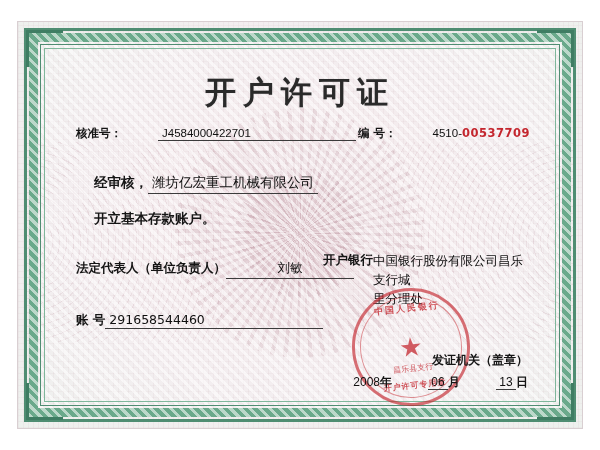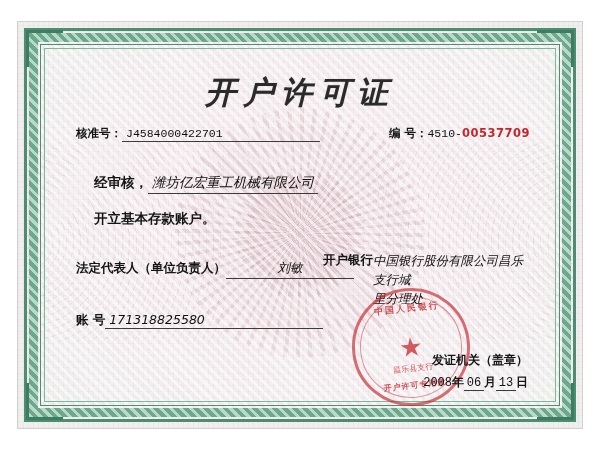--- a/index.html
+++ b/index.html
@@ -134,27 +134,26 @@
     left: 0;
     right: 0;
     top: 16px;
     text-align: center;
     font-family: "DejaVu Serif", serif;
     font-weight: bold;
     font-size: 31px;
     letter-spacing: 7px;
     color: #2a2a2a;
     text-shadow: 0 0 1px rgba(0,0,0,0.25);
-    font-style: italic;
   }
 
   .row { position: absolute; font-size: 11.5px; color: #1d1d1d; white-space: nowrap; }
   .lbl { font-family: "DejaVu Serif", serif; font-weight: bold; color: #151515; }
-  .val { font-family: Liberation Mono, monospace; color: #101010; }
-  .handwrite { font-family: "DejaVu Sans", sans-serif; color: #0f0f0f; font-style: italic; }
+  .val { font-family: Liberation Sans, sans-serif; color: #101010; margin-left: 36px; }
+  .handwrite { font-family: "DejaVu Sans", sans-serif; color: #0f0f0f; }
 
   .underline {
     display: inline-block;
     border-bottom: 1px solid #3b3b3b;
     padding: 0 4px 1px 4px;
     text-align: center;
   }
 
   
   .r-approve { left: 24px; top: 70px; }
@@ -276,21 +275,21 @@
         <span class="handwrite">中国银行股份有限公司昌乐支行城</span><br>
         <span class="handwrite">里分理处</span>
       </span>
     </div>
 
     <div class="row r-legal">
       <span class="lbl">法定代表人（单位负责人）</span><span class="underline handwrite" style="min-width:120px;">刘敏</span>
     </div>
 
     <div class="row r-account">
-      <span class="lbl">账 号</span><span class="underline handwrite">171318825580</span>
+      <span class="lbl">账 号</span><span class="underline handwrite">291658544460</span>
     </div>
 
     <div class="seal">
       <div class="ring2"></div>
       <div class="arc-top">中国人民银行</div>
       <div class="star">★</div>
       <div class="mid">昌乐县支行</div>
       <div class="arc-bottom">开户许可专用章</div>
     </div>
 

